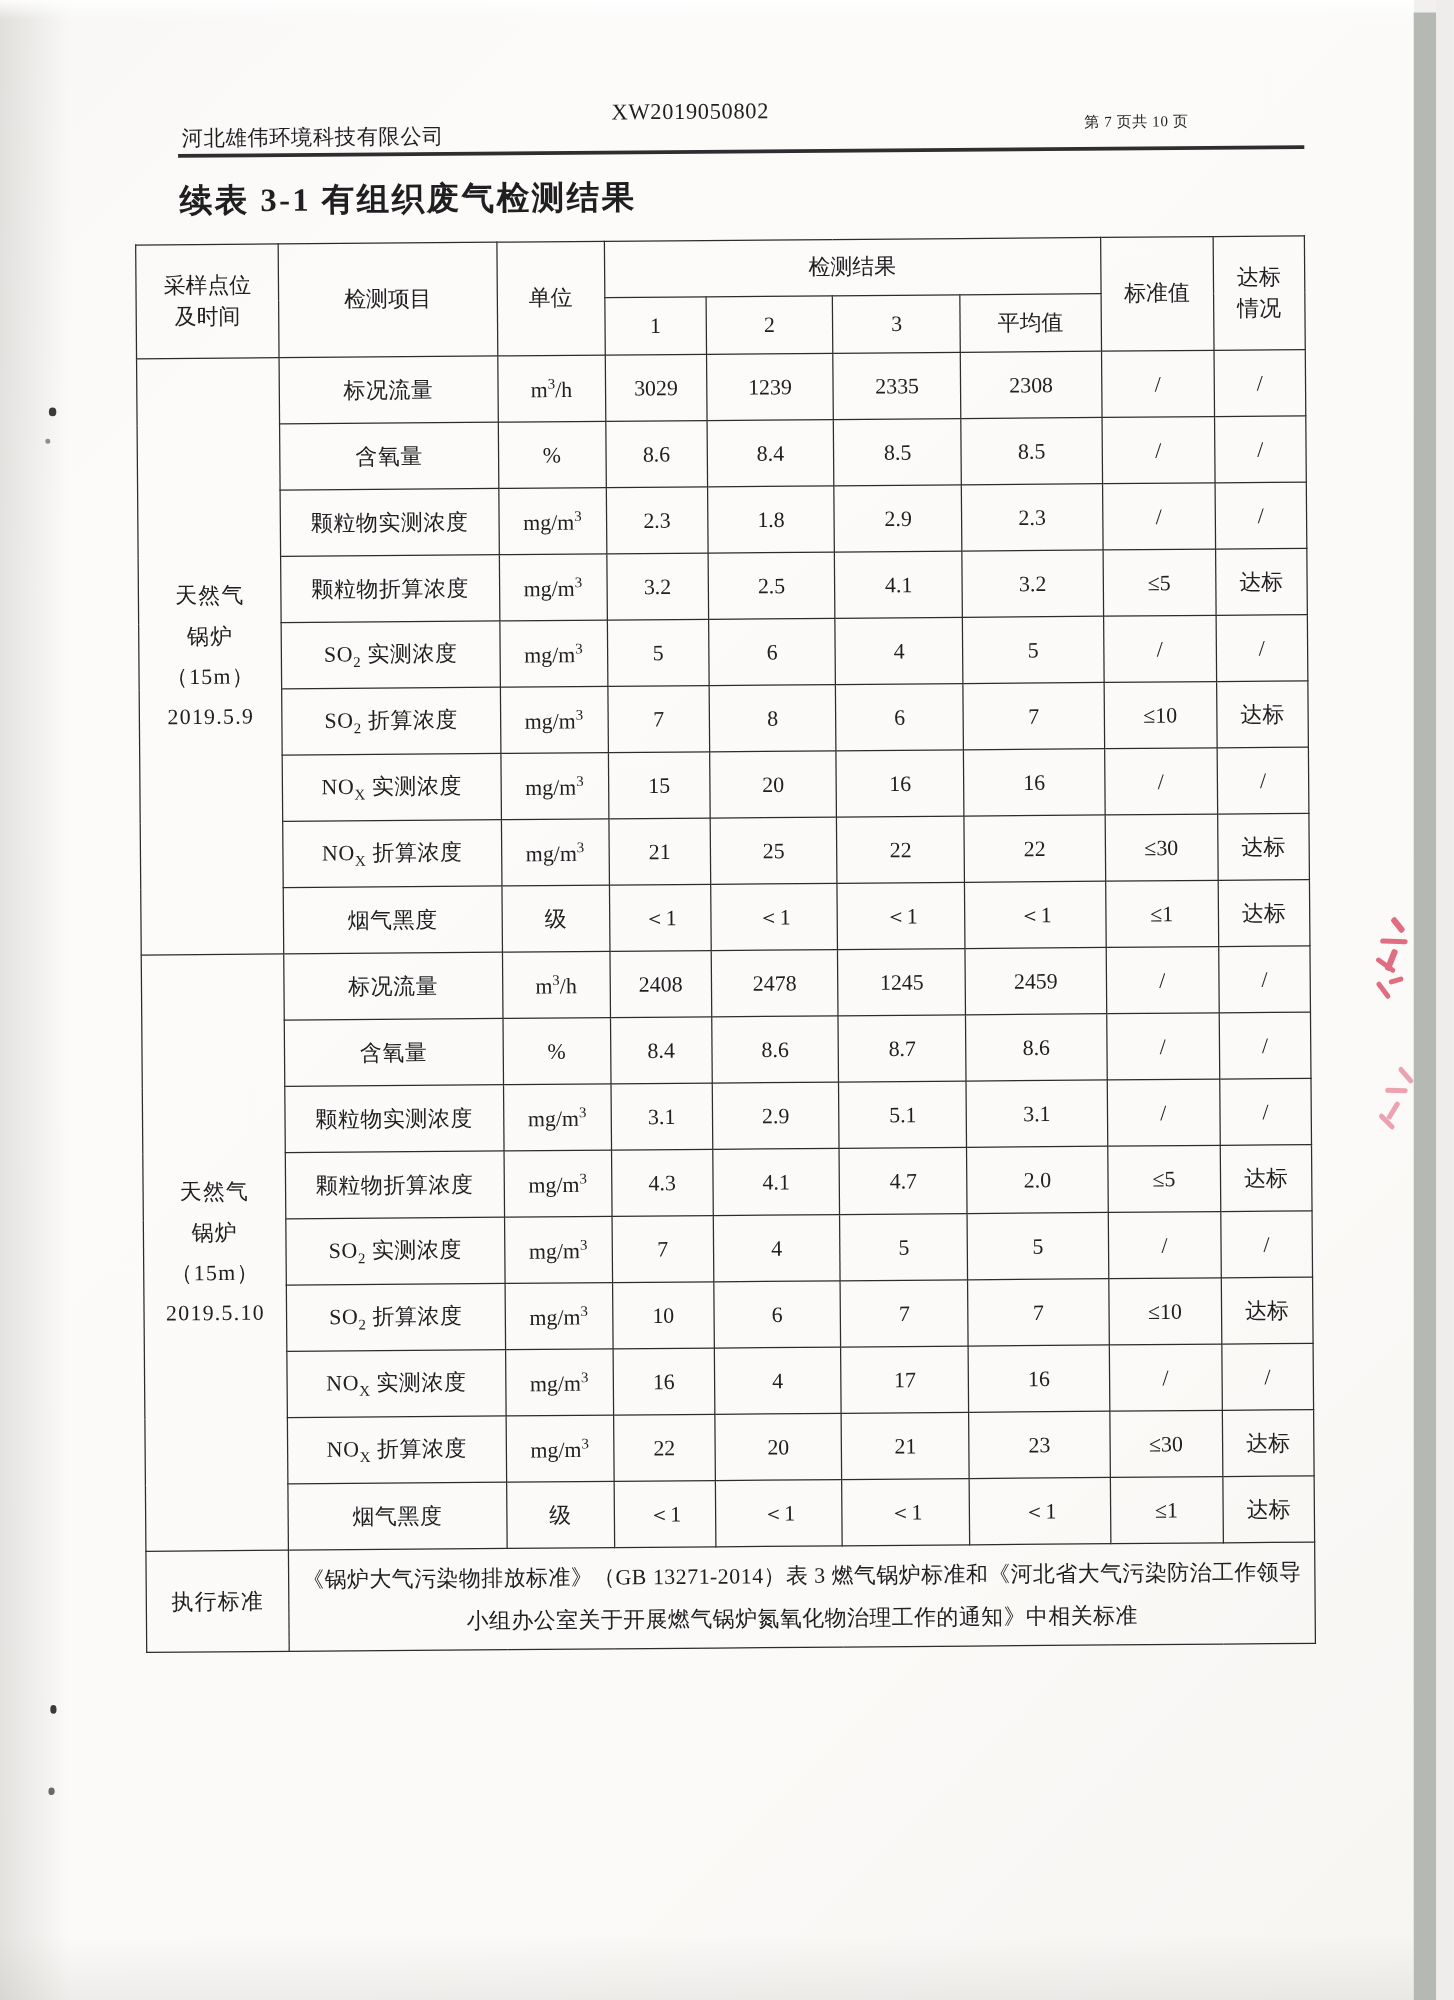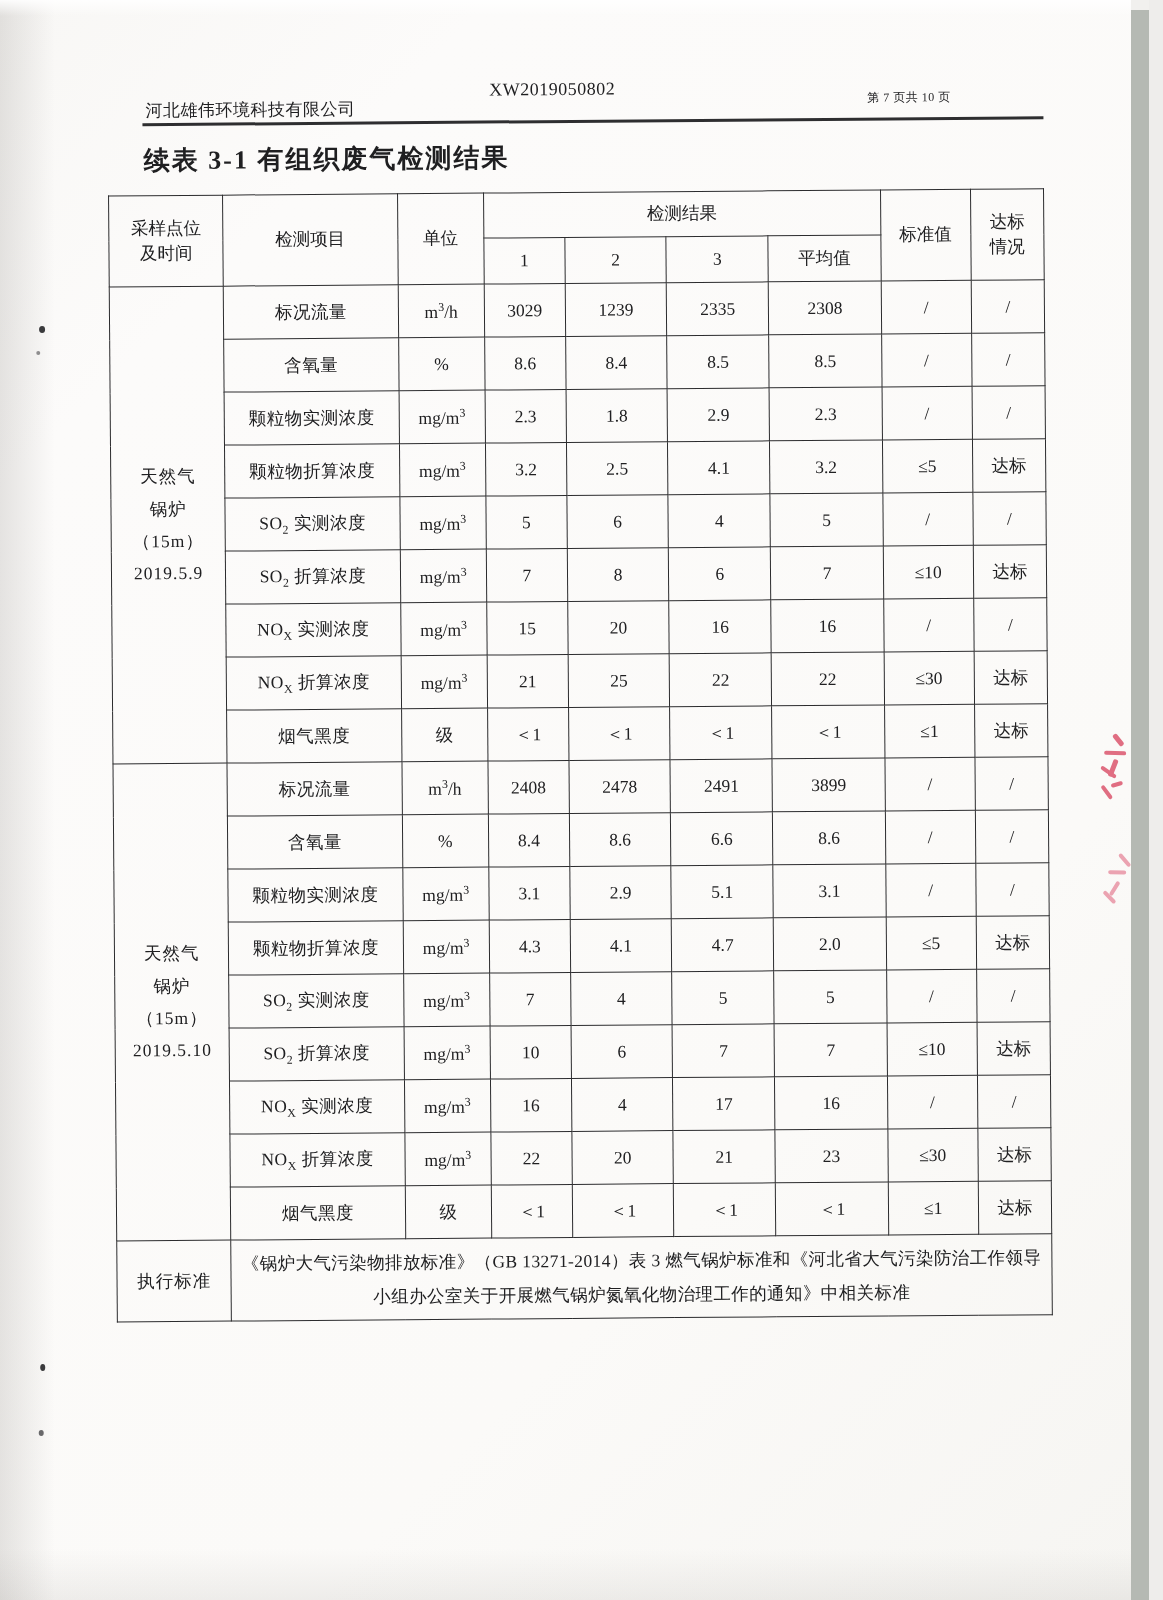--- a/index.html
+++ b/index.html
@@ -221,31 +221,31 @@
           <td class="val">＜1</td>
           <td class="std">≤1</td>
           <td class="std">达标</td>
         </tr>
         <tr>
           <td class="group" rowspan="9">天然气<br>锅炉<br>（15m）<br>2019.5.10</td>
           <td class="item">标况流量</td>
           <td class="unit">m<sup>3</sup>/h</td>
           <td class="val">2408</td>
           <td class="val">2478</td>
-          <td class="val">2491</td>
-          <td class="val">3899</td>
+          <td class="val">1245</td>
+          <td class="val">2459</td>
           <td class="std">/</td>
           <td class="std">/</td>
         </tr>
         <tr>
           <td class="item">含氧量</td>
           <td class="unit">%</td>
           <td class="val">8.4</td>
           <td class="val">8.6</td>
-          <td class="val">6.6</td>
+          <td class="val">8.7</td>
           <td class="val">8.6</td>
           <td class="std">/</td>
           <td class="std">/</td>
         </tr>
         <tr>
           <td class="item">颗粒物实测浓度</td>
           <td class="unit">mg/m<sup>3</sup></td>
           <td class="val">3.1</td>
           <td class="val">2.9</td>
           <td class="val">5.1</td>

